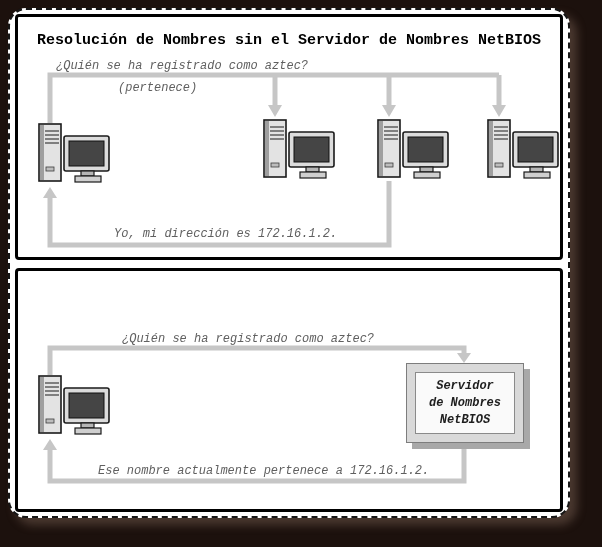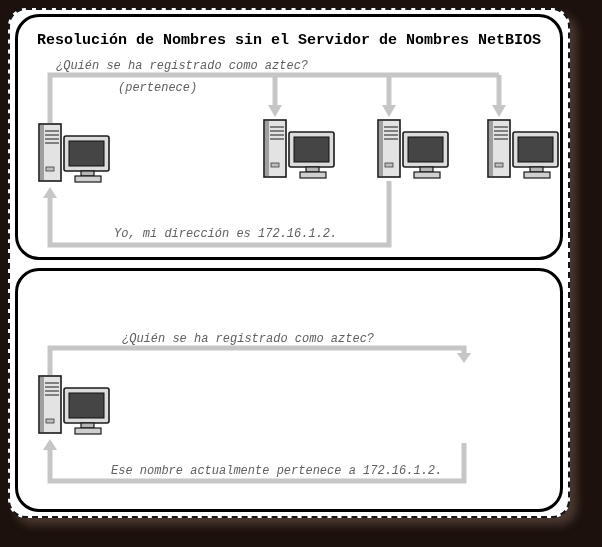--- a/index.html
+++ b/index.html
@@ -9,39 +9,39 @@
   .stage { position:relative; width:602px; height:547px; background:#1c110d; overflow:hidden; }
 
   .paper {
     position:absolute; left:8px; top:8px; width:562px; height:510px;
     background:#ffffff; border:2px dashed #161616; border-radius:18px;
     box-shadow:7px 7px 10px rgba(150,120,105,.38);
   }
 
   .panel {
     position:absolute; left:5px; width:548px;
-    background:#ffffff; border:3px solid #000; border-radius:24px;
+    background:#ffffff; border:3px solid #000; border-radius:4px;
   }
   .panel-1 { top:4px;   height:246px; }
   .panel-2 { top:258px; height:244px; }
 
   .panel-title {
     position:absolute; top:15px; left:0; width:100%; text-align:center;
     font-size:15px; font-weight:bold; color:#000; letter-spacing:0;
   }
 
   .annotation {
     position:absolute; font-size:12px; font-style:italic; color:#606060;
     white-space:nowrap;
   }
   .p1-query     { left:38px;  top:42px;  }
   .p1-broadcast { left:100px; top:64px;  }
   .p1-response  { left:96px;  top:210px;text-align:center; }
   .p2-query     { left:104px; top:61px;  }
-  .p2-response  { left:93px;  top:193px; }
+  .p2-response  { left:80px;  top:193px; }
 
   .wires { position:absolute; left:0; top:0; width:100%; height:100%; }
   .wires polyline, .wires line { fill:none; stroke:#c6c6c6; stroke-width:5; }
   .wires polygon { fill:#c6c6c6; stroke:none; }
 
   .computer { position:absolute; width:74px; height:62px; }
   .pc-1a { left:19px;  top:106px; }
   .pc-1b { left:244px; top:102px; }
   .pc-1c { left:358px; top:102px; }
   .pc-1d { left:468px; top:102px; }
@@ -127,16 +127,23 @@
       </svg>
 
 
       <div class="annotation p2-query">¿Quién se ha registrado como aztec?</div>
       <div class="annotation p2-response">Ese nombre actualmente pertenece a 172.16.1.2.</div>
 
       <svg class="computer pc-2a" viewBox="0 0 74 62">
           <use href="#pc-glyph"></use>
         </svg>
 
+      <div class="server-box">
+        <div class="server-inner">
+          <div>Servidor</div>
+          <div>de Nombres</div>
+          <div>NetBIOS</div>
+        </div>
+      </div>
     </section>
 
   </div>
 </div>
 
 </body></html>

